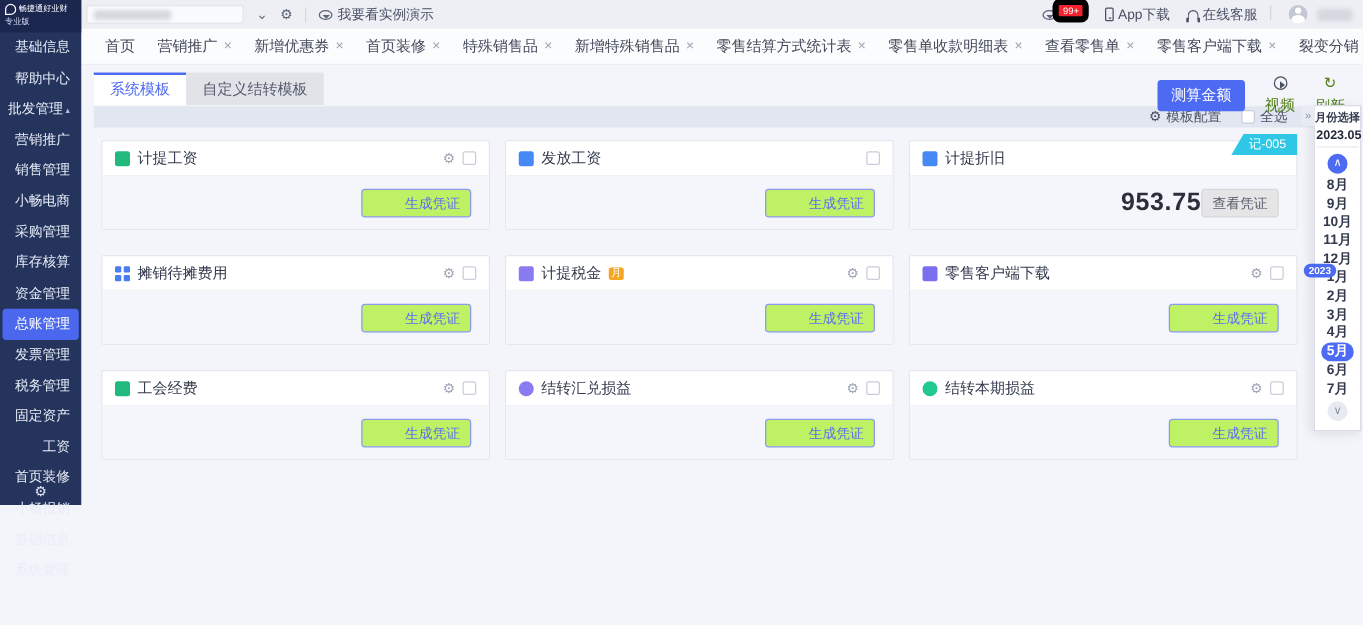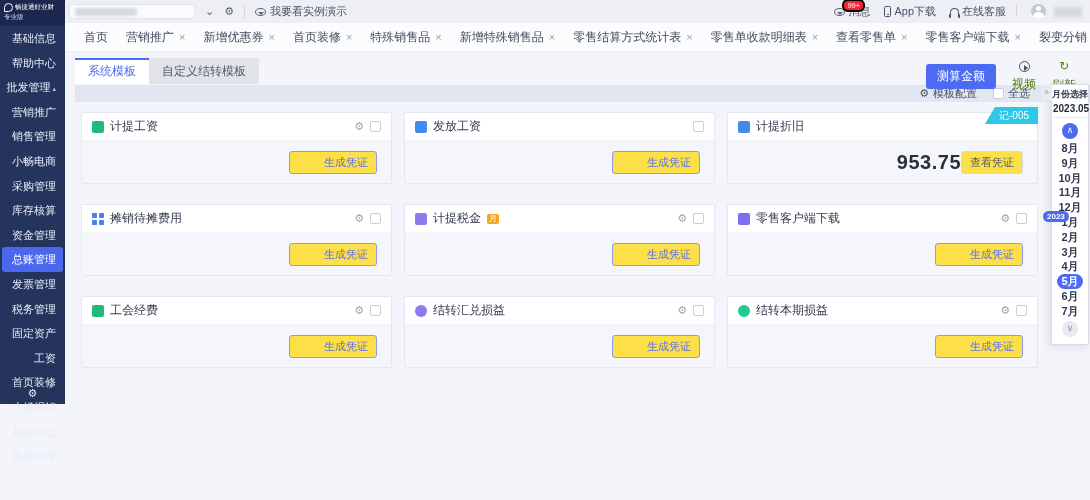--- a/index.html
+++ b/index.html
@@ -24,21 +24,21 @@
   .search-pill { width:126px; height:15px; background:#fafbfd; border-radius:3px; display:flex; align-items:center; padding:0 5px; border:1px solid #e3e5ec; }
   .blur-block { background:#d5d8df; border-radius:2px; filter:blur(1.5px); }
   .search-blur { width:62px; height:8px; }
   .tb-ico { color:#5a6377; font-size:11px; margin-left:10px; cursor:pointer; }
   .tb-sep { width:1px; height:12px; background:#d3d6de; margin:0 10px; }
   .tb-link { display:flex; align-items:center; gap:4px; color:#4a5164; font-size:11px; cursor:pointer; }
   .bubble-ico { width:11px; height:8px; border:1px solid #5a6377; border-radius:50%; position:relative; }
   .bubble-ico:after { content:""; position:absolute; left:2px; bottom:-3px; border:3px solid transparent; border-top-color:#5a6377; }
   .topbar-right { margin-left:auto; display:flex; align-items:flex-start; }
   .tb-item { display:flex; align-items:center; gap:3px; color:#4a5164; font-size:11px; margin-left:14px; cursor:pointer; position:relative; }
-  .badge-red { position:absolute; top:-5px; left:8px; background:#f5222d; color:#fff; font-size:7.5px; line-height:9px; padding:0 3px; border-radius:6px; border:2px solid #000000; }
+  .badge-red { position:absolute; top:-5px; left:8px; background:#f5222d; color:#fff; font-size:7.5px; line-height:9px; padding:0 3px; border-radius:6px; border:5px solid #000000; }
   .phone-ico { width:7px; height:11px; border:1px solid #4a5164; border-radius:1.5px; position:relative; }
   .phone-ico:after { content:""; position:absolute; bottom:1px; left:2px; width:2px; height:1px; background:#4a5164; }
   .headset-ico { width:9px; height:8px; border:1.5px solid #4a5164; border-bottom:none; border-radius:5px 5px 0 0; position:relative; }
   .headset-ico:after { content:""; position:absolute; bottom:-2px; left:-2px; width:2px; height:4px; background:#4a5164; border-radius:1px; box-shadow:9px 0 0 #4a5164; }
   .avatar { width:15px; height:15px; border-radius:50%; background:#c3c8d4; position:relative; overflow:hidden; }
   .avatar:before { content:""; position:absolute; top:2px; left:5px; width:5px; height:5px; border-radius:50%; background:#fff; }
   .avatar:after { content:""; position:absolute; top:8px; left:2px; width:11px; height:8px; border-radius:50% 50% 0 0; background:#fff; }
   .user-blur { width:28px; height:10px; margin-left:5px; }
 
   
@@ -72,22 +72,22 @@
   .ico-square { border-radius:2px; } .ico-circle { border-radius:50%; }
   .ico-grid { background:none !important; display:grid; grid-template-columns:5px 5px; gap:2px; }
   .ico-grid i { width:5px; height:5px; border-radius:1px; display:block; }
   .head-spacer { flex:1; }
   .mini-gear { color:#a0a6b6; font-size:11px; cursor:pointer; }
   .orange-badge { background:#f5a623; color:#fff; font-size:8px; line-height:10px; padding:0 2px; border-radius:2px; }
   .card-body { height:42px; background:#f4f6fb; display:flex; align-items:center; justify-content:flex-end; padding:0 14px; }
   .card-body.with-value { justify-content:flex-end; }
   .card-value { font-size:20px; font-weight:bold; color:#2b2f3b; letter-spacing:0.5px; }
   .btn-voucher { font-size:11px; padding:3px 8px; border-radius:3px; cursor:pointer; background:#fdfdff; border:1px solid #8globalc; }
-  .btn-voucher.primary { border:1px solid #8c9af0; color:#5b6ef0; background:#fde047;padding-left:34px; }
-  .btn-voucher.default { border:1px solid #d6d8e0; color:#555c6e; background:#fde047; }
+  .btn-voucher.primary { border:1px solid #8c9af0; color:#5b6ef0; background:#bef264;padding-left:34px; }
+  .btn-voucher.default { border:1px solid #d6d8e0; color:#555c6e; background:#e5e5e5; }
   .ribbon { position:absolute; top:-6px; right:-1px; background:#2ec8e6; color:#fff; font-size:10px; line-height:17px; padding:0 9px 0 14px; clip-path:polygon(10px 0,100% 0,100% 100%,0 100%); }
 
   
   .month-panel { position:absolute; right:1px; top:84px; width:38px; background:#fff; border:1px solid #d9dce4; box-shadow:-2px 2px 8px rgba(40,50,90,.12); z-index:30; display:flex; flex-direction:column; align-items:center; padding:3px 0 5px; }
   .collapse-tab { position:absolute; left:-11px; top:0; width:11px; height:16px; background:#e9ebf2; color:#8a93a6; font-size:9px; line-height:15px; text-align:center; cursor:pointer; border-radius:2px 0 0 2px; }
   .mp-title { font-size:9px; color:#333a4e; font-weight:bold; white-space:nowrap; }
   .mp-current { font-size:10px; font-weight:bold; color:#22283a; padding:2px 0 3px; border-bottom:1px solid #e8eaf1; width:34px; text-align:center; margin-bottom:3px; }
   .mp-circle { width:16px; height:16px; border-radius:50%; font-size:9px; line-height:15px; text-align:center; cursor:pointer; margin:2px 0; }
   .mp-circle.up { background:#4d6af2; color:#fff; }
   .mp-circle.down { background:#e8eaf1; color:#8a93a6; }

